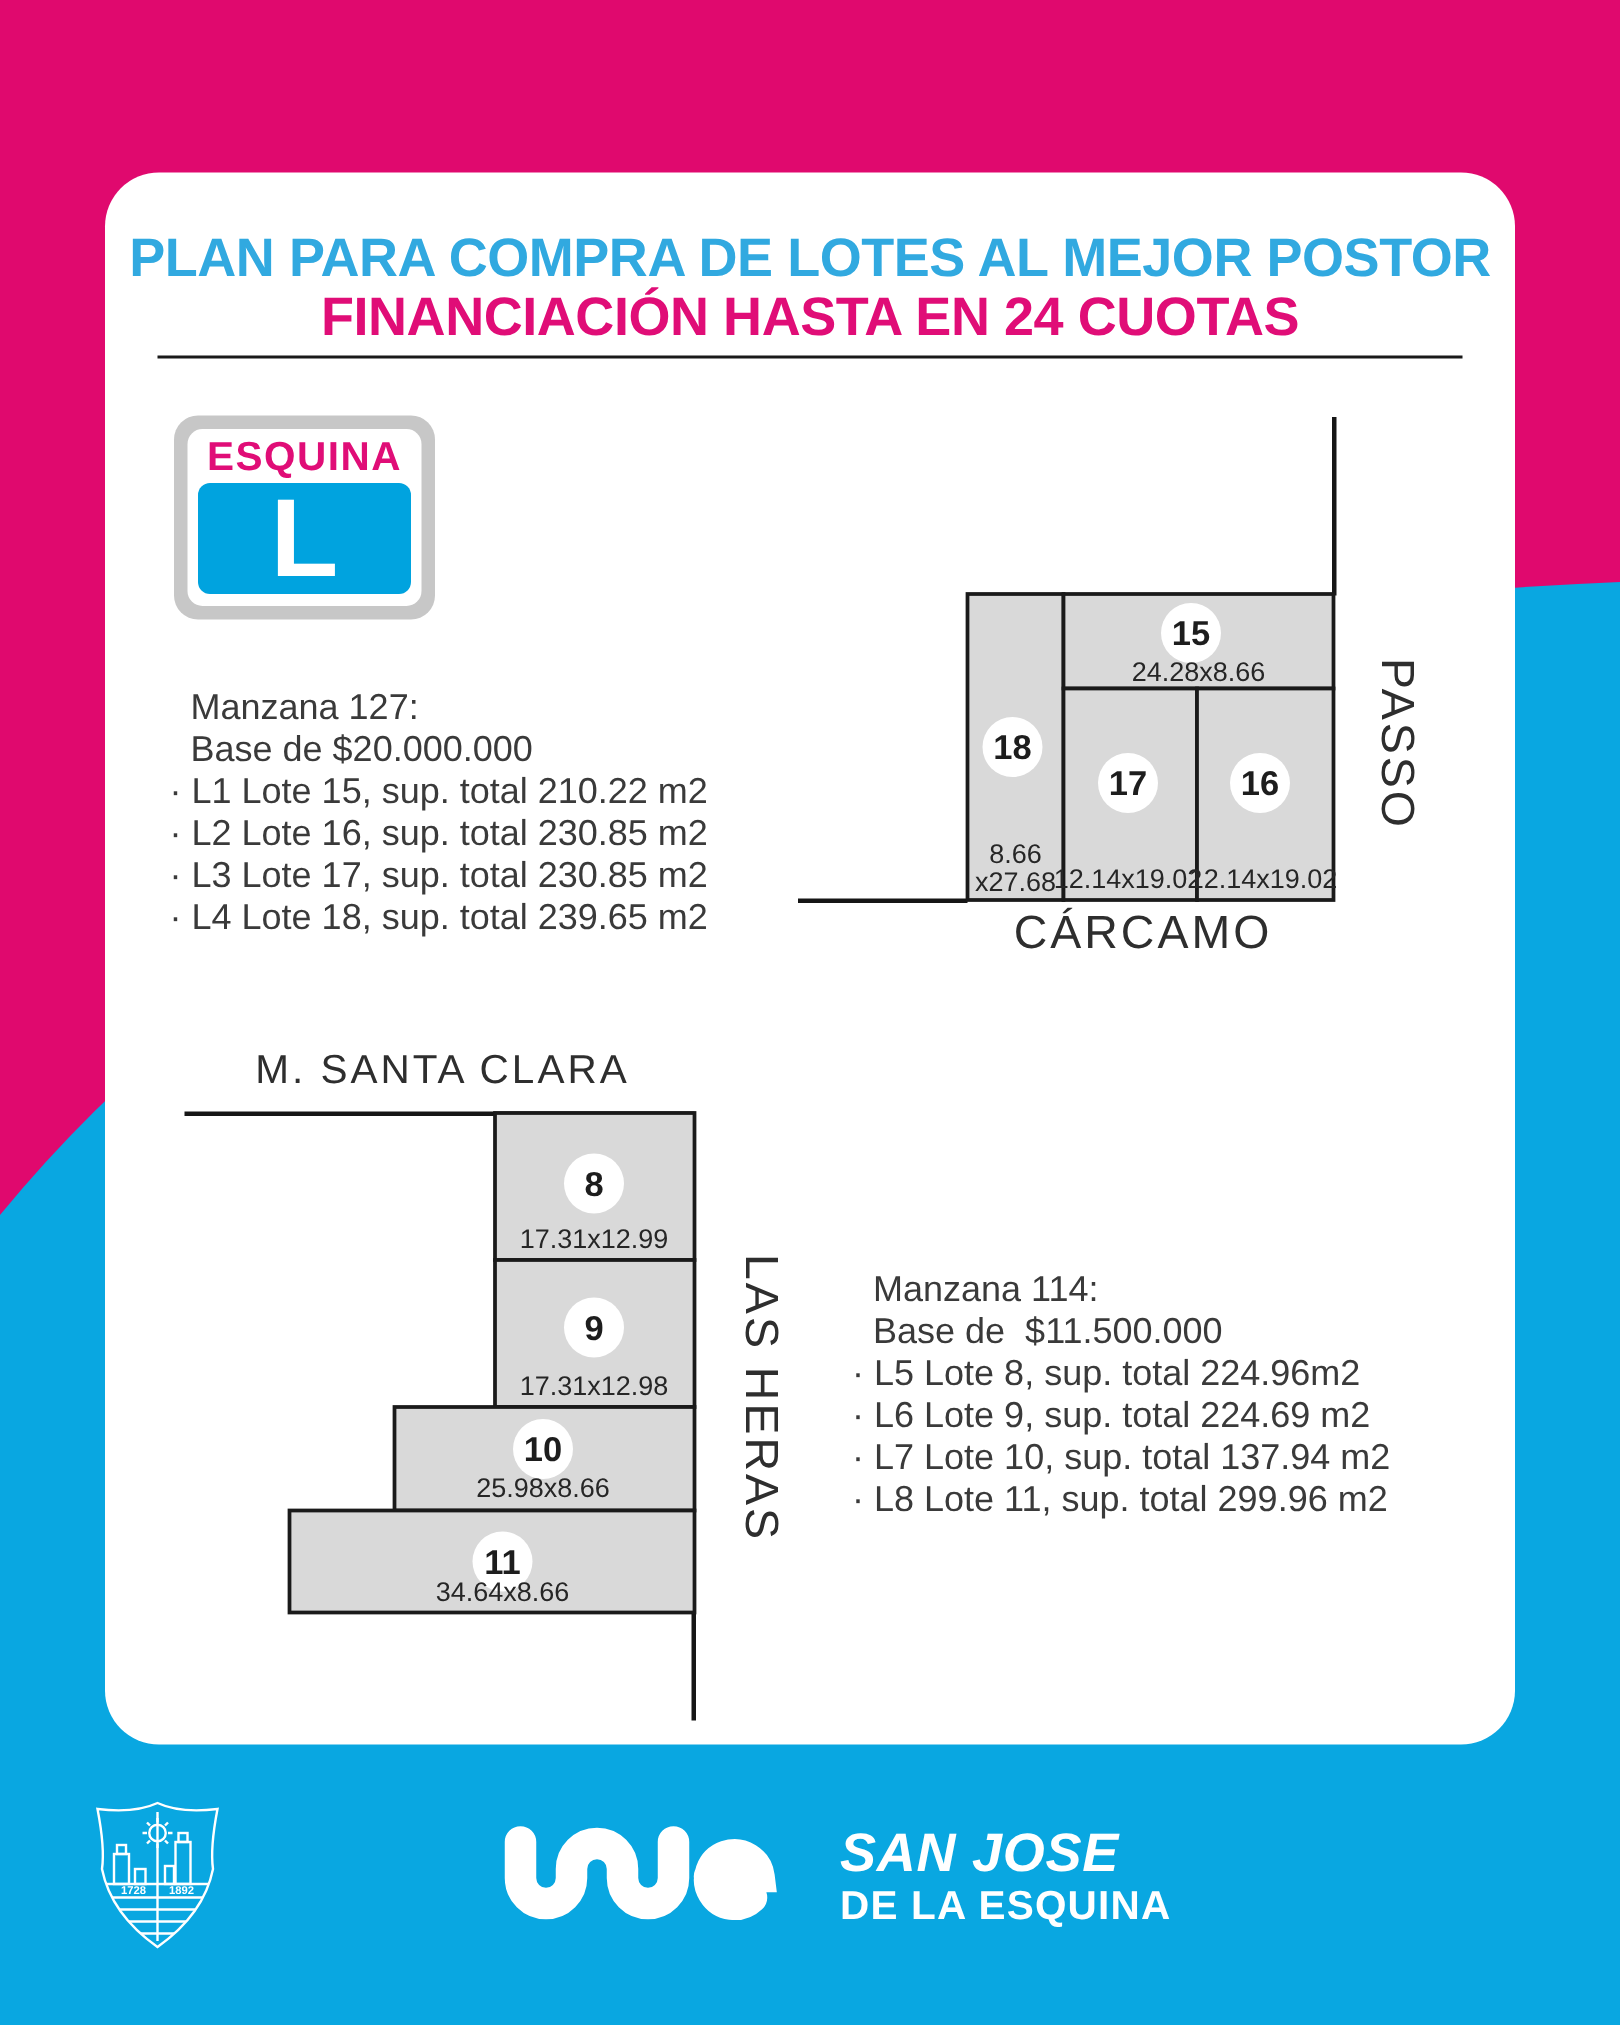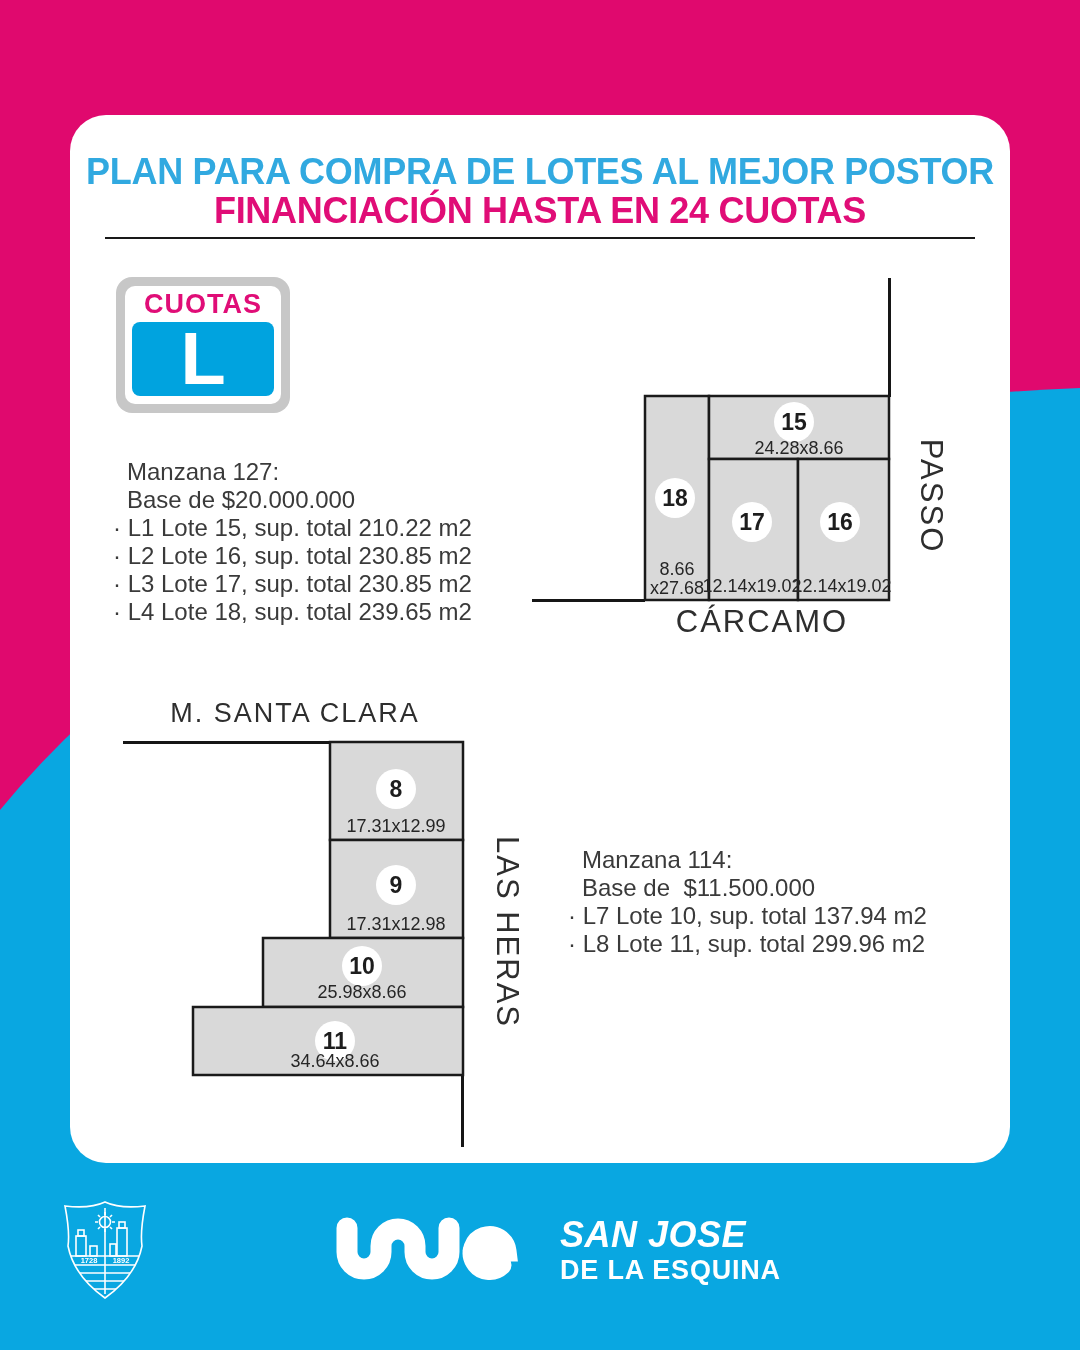--- a/index.html
+++ b/index.html
@@ -64,21 +64,21 @@
   </svg>
 
   <div class="card">
 
     <div class="title-line title-1">PLAN PARA COMPRA DE LOTES AL MEJOR POSTOR</div>
     <div class="title-line title-2">FINANCIACIÓN HASTA EN 24 CUOTAS</div>
     <div class="divider"></div>
 
     <div class="badge">
       <div class="badge-inner">
-        <div class="badge-label">CUOTAS</div>
+        <div class="badge-label">ESQUINA</div>
         <div class="badge-letter-box">
           <span>L</span>
         </div>
       </div>
     </div>
 
     <div class="info-block m127">
       <div class="info-line indent">Manzana 127:</div>
       <div class="info-line indent">Base de $20.000.000</div>
       <div class="info-line">· L1 Lote 15, sup. total 210.22 m2</div>
@@ -142,20 +142,22 @@
       <circle class="lot-circle" cx="230" cy="346" r="20"></circle>
       <text class="lot-num" x="230" y="354">11</text>
       <text class="lot-dim" x="230" y="372">34.64x8.66</text>
 
       <text class="street-label" transform="translate(392,237) rotate(90)">LAS HERAS</text>
     </svg>
 
     <div class="info-block m114">
       <div class="info-line indent">Manzana 114:</div>
       <div class="info-line indent">Base de  $11.500.000</div>
+      <div class="info-line">· L5 Lote 8, sup. total 224.96m2</div>
+      <div class="info-line">· L6 Lote 9, sup. total 224.69 m2</div>
       <div class="info-line">· L7 Lote 10, sup. total 137.94 m2</div>
       <div class="info-line">· L8 Lote 11, sup. total 299.96 m2</div>
     </div>
 
   </div>
 
   <svg class="footer-crest" viewBox="0 0 90 104">
     <defs>
       <clipPath id="crest-clip">
         <path d="M45,4 Q30,11 5,8 Q10,34 8,48 Q14,78 45,100 Q76,78 82,48 Q80,34 85,8 Q60,11 45,4 Z"></path>

